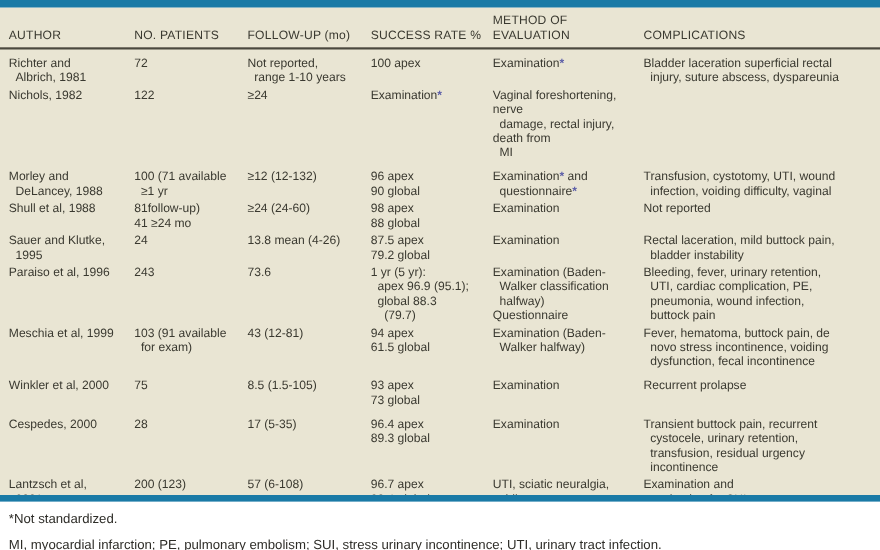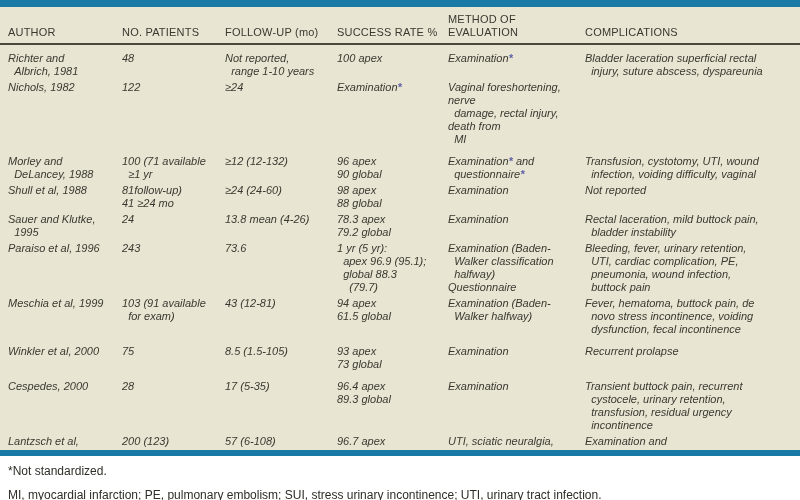--- a/index.html
+++ b/index.html
@@ -39,21 +39,21 @@
     border-bottom: 2px solid var(--rule, #4a483e);
   }
   .hcell {
     font-size: 11px;
     line-height: 13px;
     letter-spacing: 0.2px;
     white-space: pre-wrap;
     color: var(--ink, #3a3930);
   }
   .tbody { padding-top: 7px; }
-  .row { margin-bottom: 3px; font-style: italic; }
+  .row { margin-bottom: 3px; }
   .tbody .row:nth-child(2),
   .tbody .row:nth-child(7),
   .tbody .row:nth-child(8) { margin-bottom: 9px; }
   .cell {
     font-size: 11px;
     line-height: 13px;
     white-space: pre-wrap;
     color: var(--ink, #3a3930);
   }
   .cell .star {
@@ -85,21 +85,21 @@
       <div class="hcell">FOLLOW-UP (mo)</div>
       <div class="hcell">SUCCESS RATE %</div>
       <div class="hcell">METHOD OF
 EVALUATION</div>
       <div class="hcell">COMPLICATIONS</div>
     </div>
     <div class="tbody">
   <div class="row">
     <div class="cell">Richter and
   Albrich, 1981</div>
-    <div class="cell">48</div>
+    <div class="cell">72</div>
     <div class="cell">Not reported,
   range 1-10 years</div>
     <div class="cell">100 apex</div>
     <div class="cell">Examination<span class="star">*</span></div>
     <div class="cell">Bladder laceration superficial rectal
   injury, suture abscess, dyspareunia</div>
   </div>
 
   <div class="row">
     <div class="cell">Nichols, 1982</div>
@@ -134,21 +134,21 @@
 88 global</div>
     <div class="cell">Examination</div>
     <div class="cell">Not reported</div>
   </div>
 
   <div class="row">
     <div class="cell">Sauer and Klutke,
   1995</div>
     <div class="cell">24</div>
     <div class="cell">13.8 mean (4-26)</div>
-    <div class="cell">78.3 apex
+    <div class="cell">87.5 apex
 79.2 global</div>
     <div class="cell">Examination</div>
     <div class="cell">Rectal laceration, mild buttock pain,
   bladder instability</div>
   </div>
 
   <div class="row">
     <div class="cell">Paraiso et al, 1996</div>
     <div class="cell">243</div>
     <div class="cell">73.6</div>

